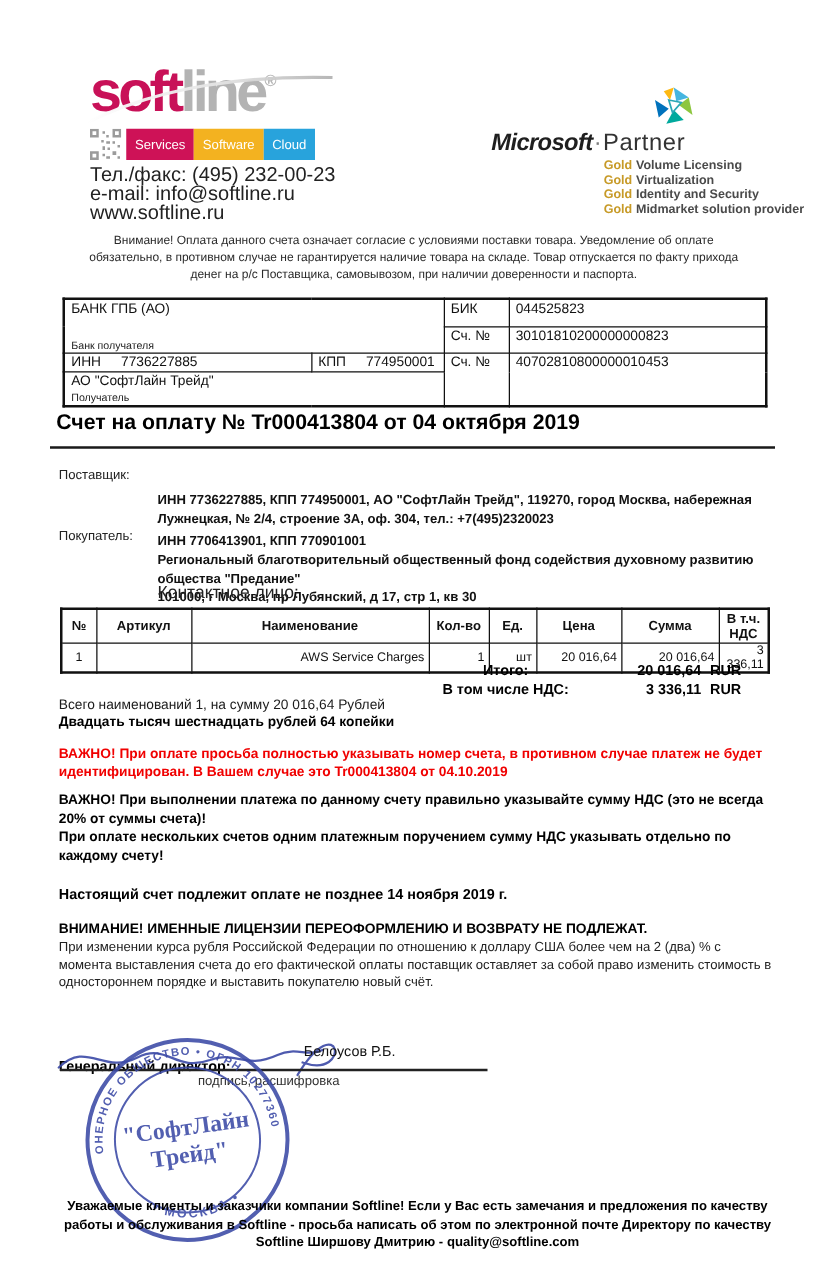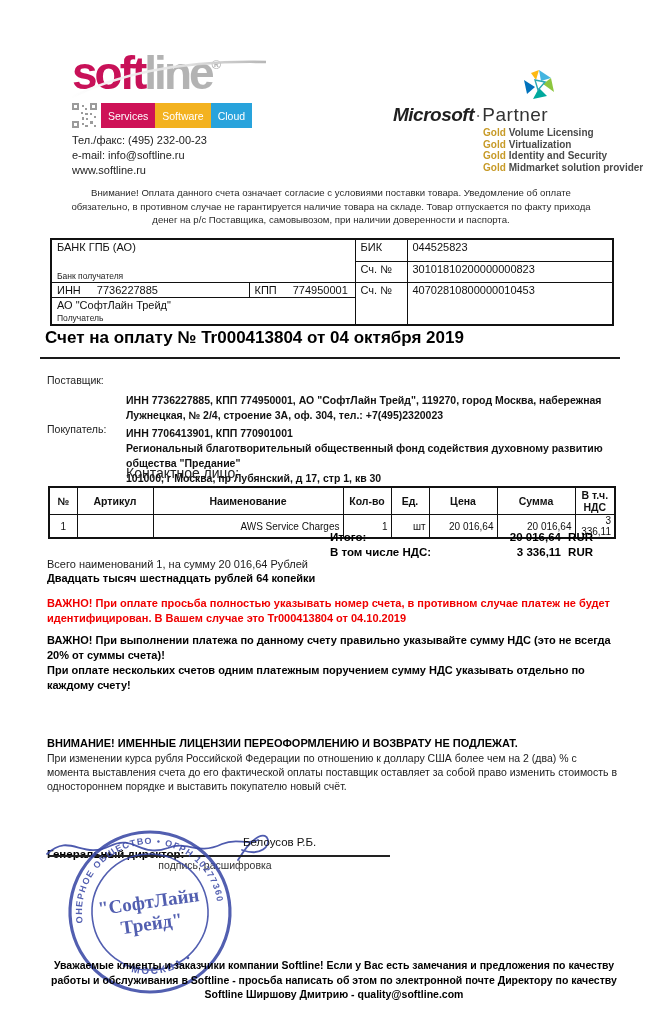--- a/index.html
+++ b/index.html
@@ -15,21 +15,21 @@
   .logo-line{color:#b3b3b3;}
   .logo-reg{font-size:13px; color:#b3b3b3; vertical-align:20px; letter-spacing:0;}
   .logo-swoosh{position:absolute; left:-2px; top:2px; pointer-events:none;}
   .qr{position:absolute; left:72px; top:103px; width:25px; height:25px;}
   .badges{position:absolute; left:101px; top:103px; height:25px; display:flex;}
   .badge{height:25px; display:flex; align-items:center; justify-content:center;
          color:#fff; font-size:10.5px; padding:0 7px;}
   .badge.services{background:#ce1257;}
   .badge.software{background:#f3b220;}
   .badge.cloud{background:#28a3dc;}
-  .contacts{position:absolute; left:72px; top:133px; font-size:11px; line-height:15px; color:#222;}
+  .contacts{position:absolute; left:72px; top:133px; font-size:16px; line-height:15px; color:#222;}
   .partner{position:absolute; left:393px; top:68px; width:215px;}
   .partner-star{position:absolute; left:128px; top:0;}
   .partner-brand{position:absolute; left:0px; top:36px; font-size:19px; white-space:nowrap;}
   .partner-brand .ms{font-weight:bold; font-style:italic; color:#1f1f1f; letter-spacing:-0.5px;}
   .partner-brand .dot{color:#7a7a7a; margin:0 1px;}
   .partner-brand .pn{color:#333; letter-spacing:0.5px;}
   .partner-certs{position:absolute; left:90px; top:59px; font-size:10px; line-height:11.5px; white-space:nowrap;}
   .gold{color:#c79a27; font-weight:bold; margin-right:3px;}
   .cert-name{color:#4a4a4a; font-weight:bold;}
   
@@ -58,21 +58,21 @@
   .items-table{position:absolute; left:48px; top:486px; border-collapse:collapse;
                font-size:10px; color:#111; table-layout:fixed;}
   .items-table{border:2px solid #111;}
   .items-table th,.items-table td{border:1px solid #111; padding:0 3px; overflow:hidden;}
   .items-table th{font-size:10.5px; font-weight:bold; height:26px; text-align:center; line-height:12px;}
   .items-table td{height:15px;}
   .ta-c{text-align:center;} .ta-r{text-align:right;} .ta-l{text-align:right;}
   
   .totals{position:absolute; left:330px; top:530px; width:263px; font-size:11.5px; font-weight:bold; color:#000;}
   .totals-row{display:flex; line-height:15px;}
-  .totals-row .lbl{flex:1; text-align:left;}
+  .totals-row .lbl{flex:1; text-align:center;}
   .totals-row .num{width:82px; text-align:right;}
   .totals-row .cur{width:32px; text-align:right;}
   .sum-line1{position:absolute; left:47px; top:558px; font-size:11px; color:#1b1b1b;}
   .sum-line2{position:absolute; left:47px; top:572px; font-size:11px; font-weight:bold; color:#000;}
   
   .warn-red{position:absolute; left:47px; top:596px; width:573px; font-size:11px; font-weight:bold;
             line-height:14.5px; color:#f00000;}
   .warn-black{position:absolute; left:47px; top:633px; width:573px; font-size:11px; font-weight:bold;
               line-height:14.5px; color:#000;}
   .warn-black p{margin:0 0 1px 0;}
@@ -264,20 +264,21 @@
     </div>
   </div>
   <div class="sum-line1">Всего наименований 1, на сумму 20 016,64 Рублей</div>
   <div class="sum-line2">Двадцать тысяч шестнадцать рублей 64 копейки</div>
 
   <div class="warn-red">ВАЖНО! При оплате просьба полностью указывать номер счета, в противном случае платеж не будет идентифицирован. В Вашем случае это Tr000413804 от 04.10.2019</div>
   <div class="warn-black">
     <p>ВАЖНО! При выполнении платежа по данному счету правильно указывайте сумму НДС (это не всегда 20% от суммы счета)!</p>
     <p>При оплате нескольких счетов одним платежным поручением сумму НДС указывать отдельно по каждому счету!</p>
   </div>
+  <div class="due-line">Настоящий счет подлежит оплате не позднее 14 ноября 2019 г.</div>
 
   <div class="attention">
     <div class="att-title">ВНИМАНИЕ! ИМЕННЫЕ ЛИЦЕНЗИИ ПЕРЕОФОРМЛЕНИЮ И ВОЗВРАТУ НЕ ПОДЛЕЖАТ.</div>
     <div class="att-body">При изменении курса рубля Российской Федерации по отношению к доллару США более чем на 2 (два) % с момента выставления счета до его фактической оплаты поставщик оставляет за собой право изменить стоимость в одностороннем порядке и выставить покупателю новый счёт.</div>
   </div>
 
   <div class="director">Генеральный директор:</div>
 
   <svg class="sig-scrawl" width="235" height="60" viewBox="0 0 235 60">
     <g fill="none" stroke="#3b49a6" stroke-width="1.8" stroke-linecap="round" opacity="0.9">

